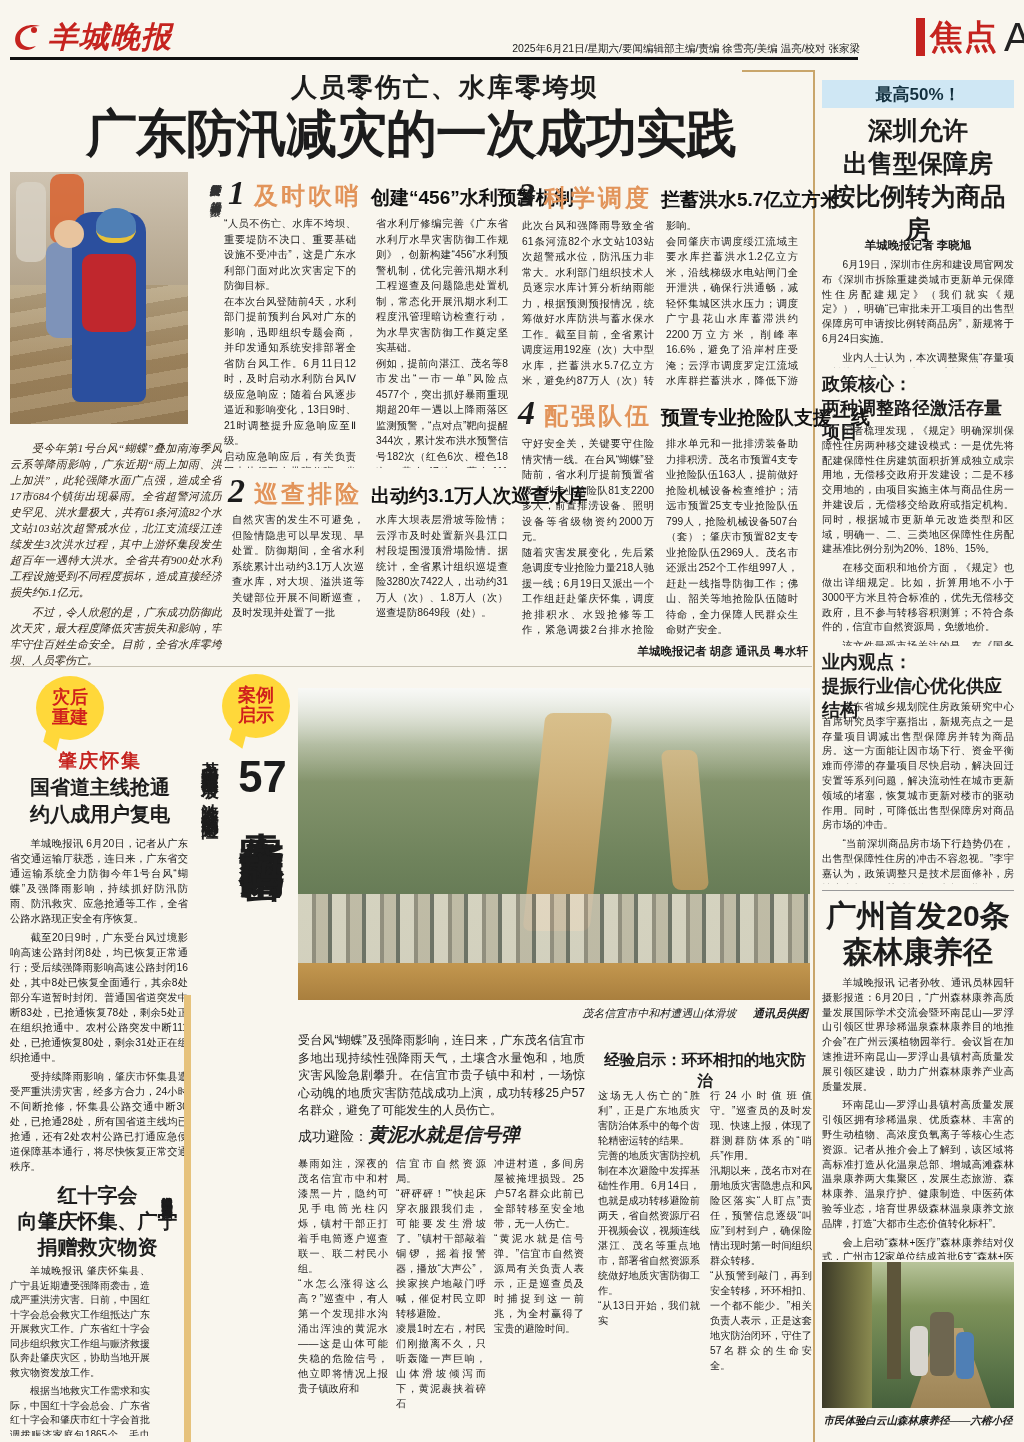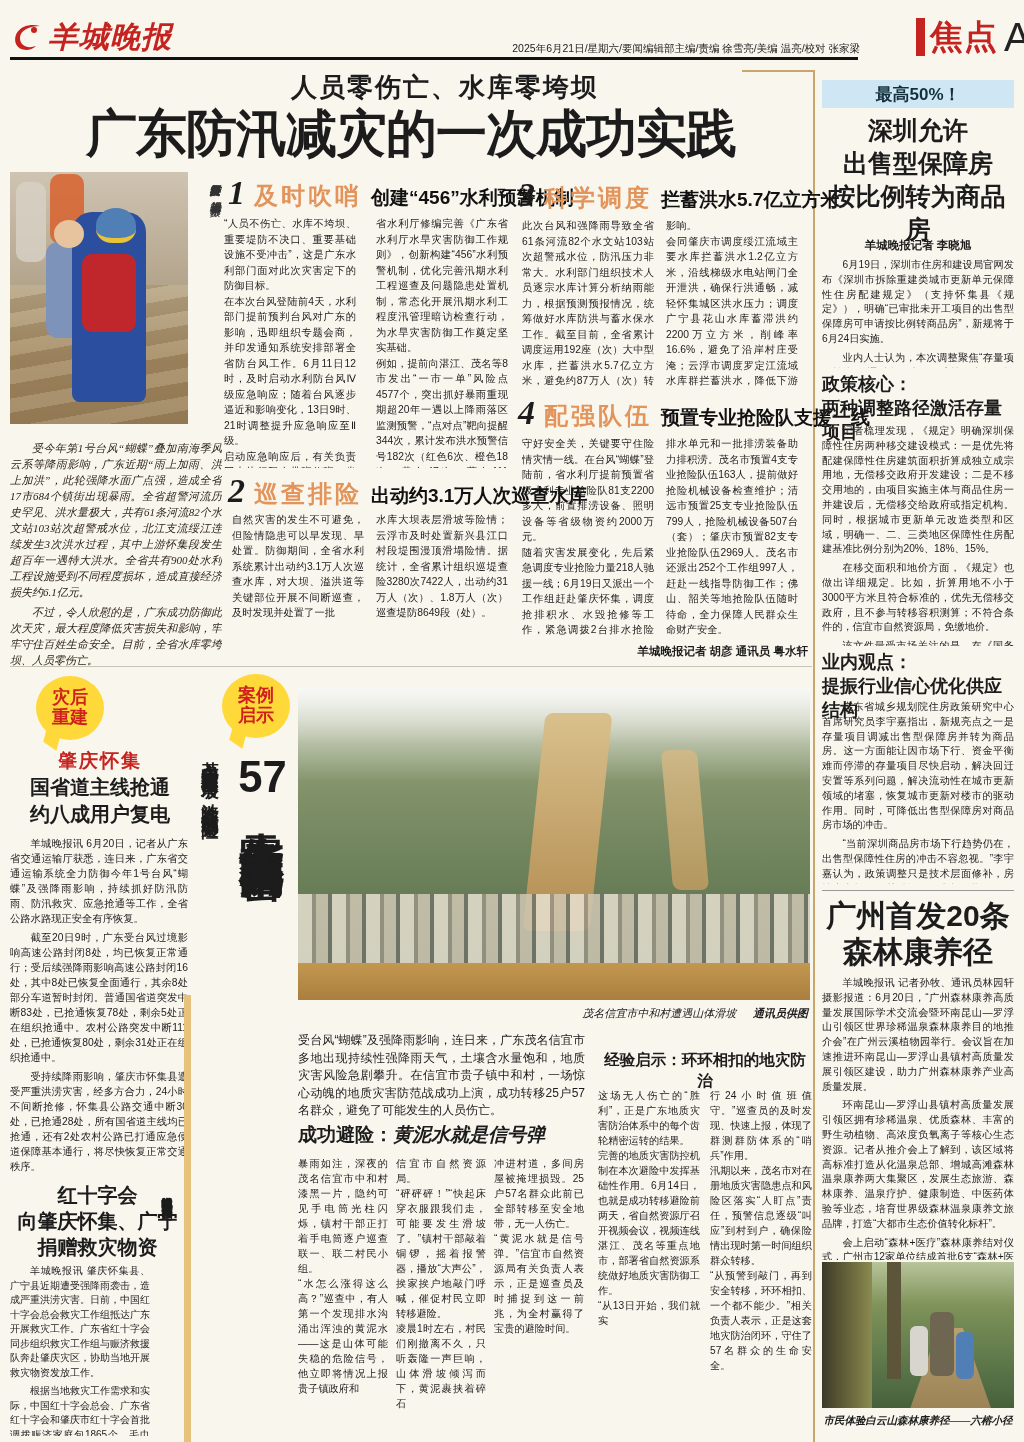--- a/index.html
+++ b/index.html
@@ -85,21 +85,21 @@
   .fog{position:absolute;left:0;top:0;width:100%;height:30%;background:linear-gradient(180deg,rgba(255,255,255,.85),rgba(255,255,255,0));}
   .scar{position:absolute;left:46%;top:8%;width:13%;height:70%;background:linear-gradient(180deg,#d9c08c,#c2a168 60%,#b08c50);
      transform:skewX(-6deg);border-radius:8px;}
   .scar2{position:absolute;left:72%;top:20%;width:7%;height:45%;background:linear-gradient(180deg,#d3b987,#bb9a5f);transform:skewX(5deg);border-radius:8px;opacity:.9;}
   .village{position:absolute;left:0;bottom:12%;width:100%;height:22%;
      background:repeating-linear-gradient(90deg,#e8e2d2 0 14px,#9a9486 14px 18px,#cfc7b4 18px 30px,#70746a 30px 34px);opacity:.85;}
   .river{position:absolute;left:0;bottom:0;width:100%;height:12%;background:linear-gradient(180deg,#c3974f,#a97f3e);}
   .landslide-cap{left:400px;top:1006px;width:408px;text-align:right;font-size:11px;font-style:italic;font-family:"Liberation Serif",serif;}
   .case-intro{left:298px;top:1032px;width:287px;height:88px;font-size:12px;line-height:17.5px;font-weight:500;}
   .part1-head{left:298px;top:1122px;width:280px;height:26px;}
-  .part1-label{font-size:19px;font-weight:700;margin-top:41px;}
+  .part1-label{font-size:14px;font-weight:400;margin-top:41px;}
   .part1-title{font-size:19px;font-style:italic;font-weight:700;font-family:"Liberation Serif",serif;}
   .p1c{top:1156px;width:90px;height:284px;font-size:10.2px;line-height:15px;}
   .p1c1{left:298px;} .p1c2{left:396px;} .p1c3{left:494px;}
   .part2-head{left:598px;top:1050px;width:214px;text-align:center;font-size:15.5px;font-weight:900;}
   .p2c{top:1088px;width:102px;height:352px;font-size:10.2px;line-height:15px;}
   .p2c1{left:598px;} .p2c2{left:710px;}
   
   .tag-blue{left:822px;top:80px;width:192px;height:28px;background:#cfe7f4;display:flex;align-items:center;justify-content:center;
      font-size:17px;font-weight:700;color:#13303f;}
   .sz-headline{left:822px;top:114px;width:192px;text-align:center;font-size:25px;font-weight:900;line-height:33px;}
@@ -271,21 +271,21 @@
   <div class="abs p2c p2c2 just clip pre">行24小时值班值守。”巡查员的及时发现、快速上报，体现了群测群防体系的“哨兵”作用。
 汛期以来，茂名市对在册地质灾害隐患点和风险区落实“人盯点”责任，预警信息逐级“叫应”到村到户，确保险情出现时第一时间组织群众转移。
 “从预警到敲门，再到安全转移，环环相扣、一个都不能少。”相关负责人表示，正是这套地灾防治闭环，守住了57名群众的生命安全。</div>
 
   <div class="abs tag-blue">最高50%！</div>
   <div class="abs sz-headline pre">深圳允许
 出售型保障房
 按比例转为商品房</div>
   <div class="abs sz-byline">羊城晚报记者 李晓旭</div>
   <div class="abs sz-body rc-body just clip">
-    <p>6月19日，深圳市住房和建设局官网发布《深圳市拆除重建类城市更新单元保障性住房配建规定》（支持怀集县《规定》），明确“已审批未开工项目的出售型保障房可申请按比例转商品房”，新规将于6月24日实施。</p>
+    <p>6月19日，深圳市住房和建设局官网发布《深圳市拆除重建类城市更新单元保障性住房配建规定》（我们就实《规定》），明确“已审批未开工项目的出售型保障房可申请按比例转商品房”，新规将于6月24日实施。</p>
     <p>业内人士认为，本次调整聚焦“存量项目松绑”，通过释放商品住房比例空间，推动停滞城市更新项目重启，同时兼顾保障房供应底线。深圳是经济大市，此举对修复房地产城市更新引擎、稳定有效投资具有关键意义。</p>
   </div>
   <div class="abs sub-title sub1-title pre">政策核心：
 两种调整路径激活存量项目</div>
   <div class="abs sub1-body rc-body just clip">
     <p>记者梳理发现，《规定》明确深圳保障性住房两种移交建设模式：一是优先将配建保障性住房建筑面积折算成独立成宗用地，无偿移交政府开发建设；二是不移交用地的，由项目实施主体与商品住房一并建设后，无偿移交给政府或指定机构。同时，根据城市更新单元改造类型和区域，明确一、二、三类地区保障性住房配建基准比例分别为20%、18%、15%。</p>
     <p>在移交面积和地价方面，《规定》也做出详细规定。比如，折算用地不小于3000平方米且符合标准的，优先无偿移交政府，且不参与转移容积测算；不符合条件的，信宜市自然资源局，免缴地价。</p>
     <p>该文件最受市场关注的是，在《国务院关于规划建设保障性住房的指导意见》施行前，已审批通过但未开工，且规划中已明确配建出售型保障性住房的城市更新单元，申报主体或实施主体有两种调整方式。</p>
   </div>
   <div class="abs sub-title sub2-title pre">业内观点：

